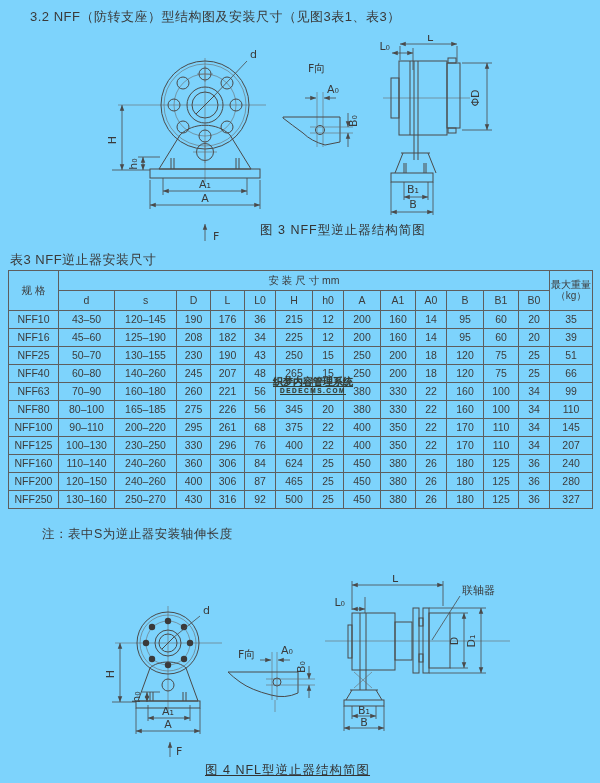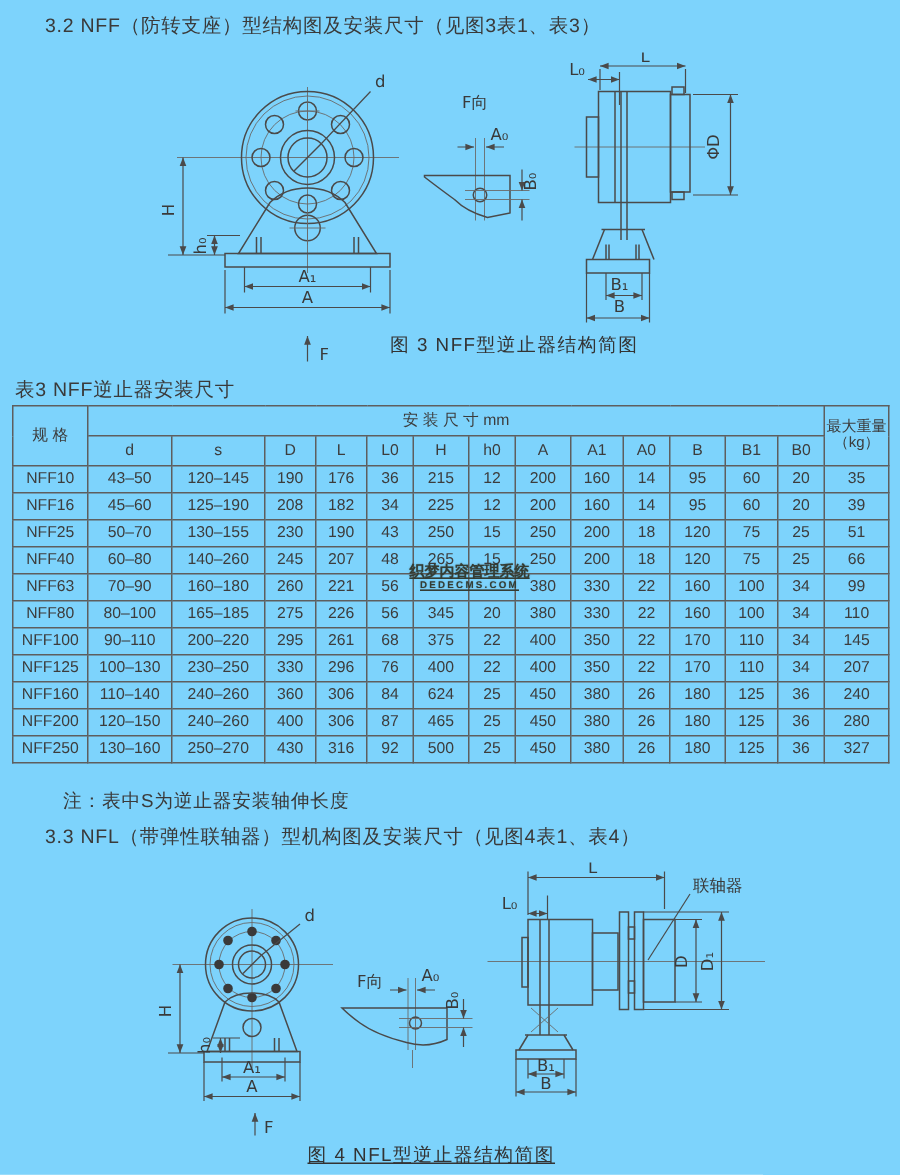--- a/index.html
+++ b/index.html
@@ -426,21 +426,20 @@
         </tbody>
     </table>
     <div class="watermark">
       <div class="w1">织梦内容管理系统</div>
       <div class="w2">DEDECMS.COM</div>
     </div>
   </div>
 
   <div id="note">注：表中S为逆止器安装轴伸长度</div>
 
-  <div id="sec33" class="heading">3.3  NFL（带弹性联轴器）型机构图及安装尺寸（见图4表1、表4）</div>
 
   <svg id="fig4svg" width="600" height="200" viewBox="0 575 600 200">
     <defs>
       <marker id="a2" viewBox="0 0 10 10" refX="9" refY="5" markerWidth="8" markerHeight="8" orient="auto-start-reverse">
         <path d="M0,1.5 L9,5 L0,8.5 z" fill="#4a4a4a"></path>
       </marker>
     </defs>
 
     <g>
       <line class="thin" x1="115" y1="643" x2="222" y2="643"></line>

